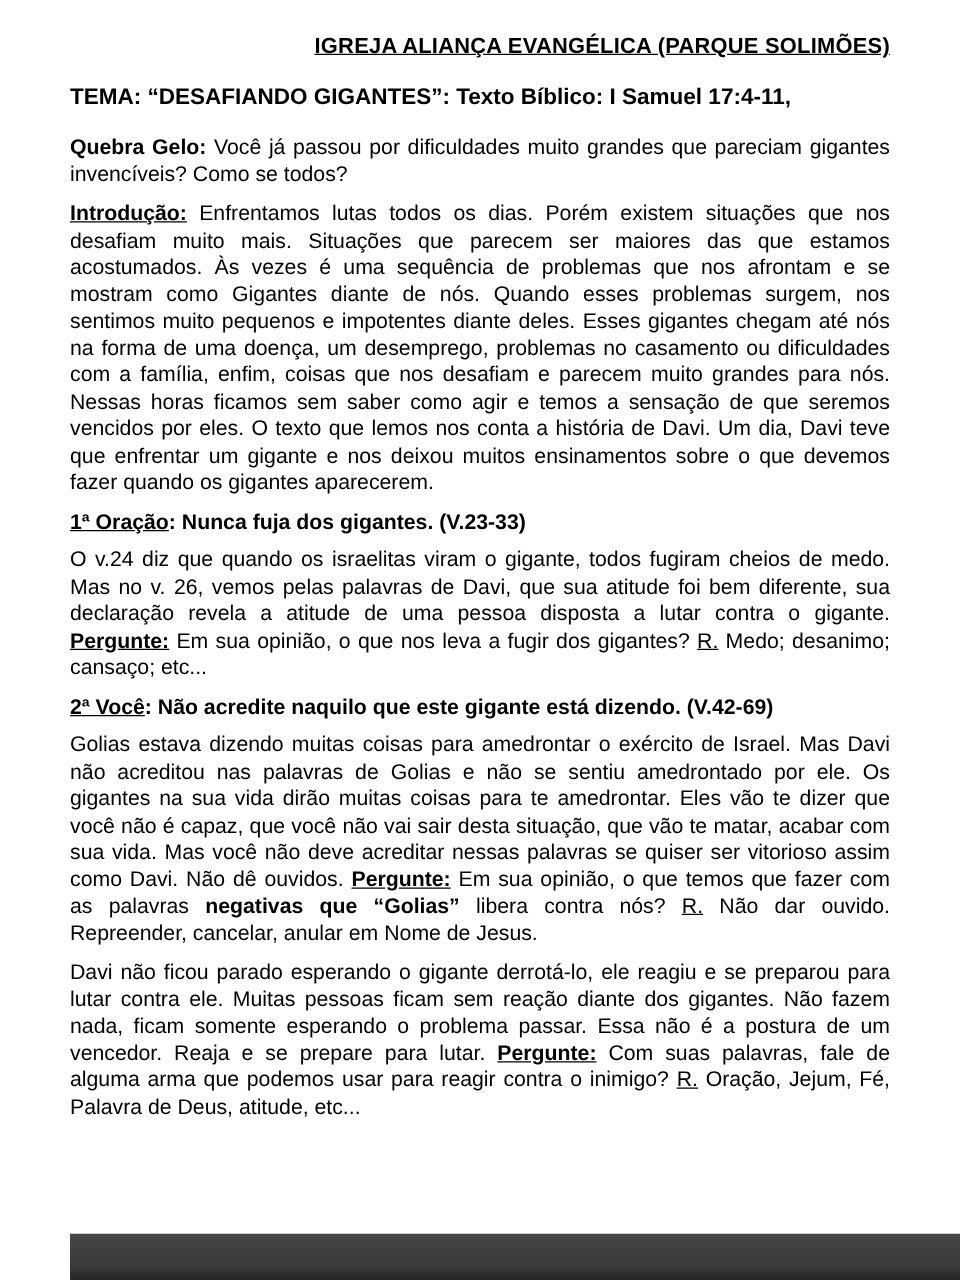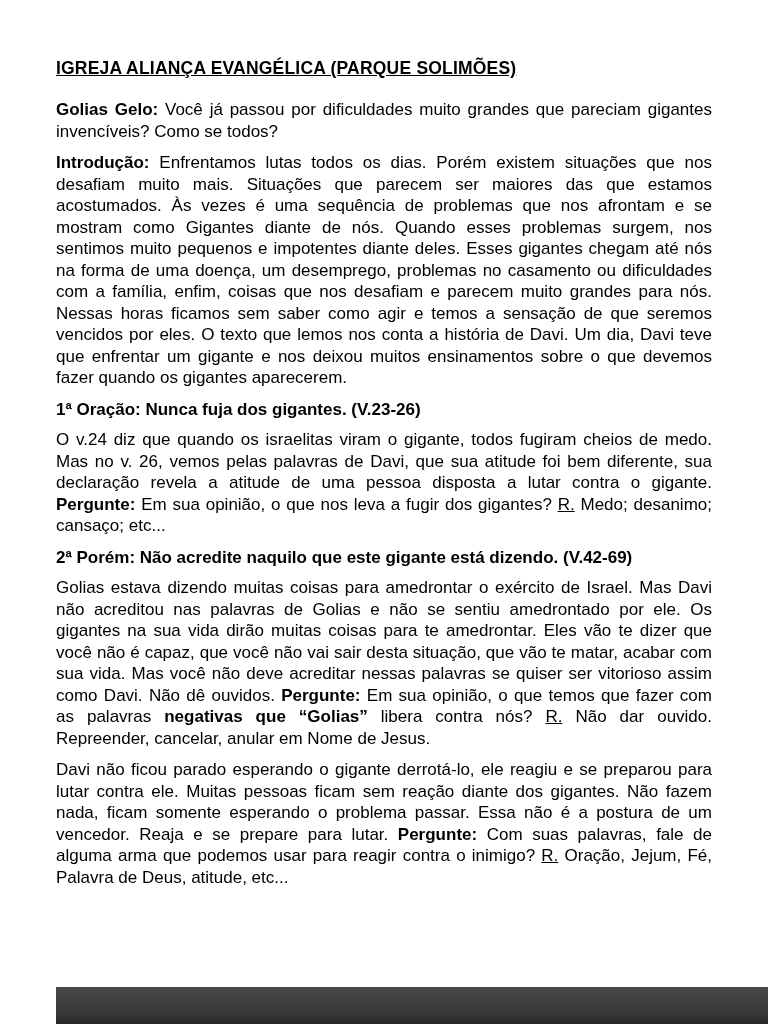--- a/index.html
+++ b/index.html
@@ -13,77 +13,77 @@
     position:relative;
     width:768px;
     height:1024px;
     background:#ffffff;
     padding:26px 56px 0 56px;
     overflow:hidden;
   }
   .doc-title {
     font-size:17.5px;
     font-weight:700;
-    text-align:left;
+    text-align:right;
     text-decoration:underline;
     margin-bottom:20px;
     letter-spacing:0.2px;
-    margin-top:32px;
   }
   .tema-line {
     font-size:18px;
     font-weight:700;
     margin-bottom:19px;
   }
   .para {
     font-size:17px;
     line-height:21.5px;
     text-align:justify;
     margin-bottom:10px;
   }
   .heading {
     font-size:17px;
     line-height:21.5px;
     margin-top:3px;
     margin-bottom:9px;
   }
   .b  { font-weight:700; }
   .u  { text-decoration:underline; }
-  .bu { font-weight:700; }
+  .bu { font-weight:700; text-decoration:underline; }
   .callout {
     font-weight:700;
     text-decoration:underline;
   }
   .scan-footer {
     position:absolute;
     left:56px;
     right:0;
     bottom:0;
     height:37px;
     background:linear-gradient(#474747 0%, #3a3a3a 70%, #242424 100%);
   }
 </style>
 </head>
 <body>
 
 <div class="page">
 
   <div class="doc-title">IGREJA ALIANÇA EVANGÉLICA (PARQUE SOLIMÕES)</div>
 
+  <div class="tema-line">TEMA: “DESAFIANDO GIGANTES”: Texto Bíblico: I Samuel 17:4-11,</div>
 
-  <p class="para"><span class="b">Golias Gelo:</span><span> Você já passou por dificuldades muito grandes que pareciam gigantes invencíveis? Como se todos?</span></p>
+  <p class="para"><span class="b">Quebra Gelo:</span><span> Você já passou por dificuldades muito grandes que pareciam gigantes invencíveis? Como se todos?</span></p>
 
   <p class="para"><span class="bu">Introdução:</span><span> Enfrentamos lutas todos os dias. Porém existem situações que nos desafiam muito mais. Situações que parecem ser maiores das que estamos acostumados. Às vezes é uma sequência de problemas que nos afrontam e se mostram como Gigantes diante de nós. Quando esses problemas surgem, nos sentimos muito pequenos e impotentes diante deles. Esses gigantes chegam até nós na forma de uma doença, um desemprego, problemas no casamento ou dificuldades com a família, enfim, coisas que nos desafiam e parecem muito grandes para nós. Nessas horas ficamos sem saber como agir e temos a sensação de que seremos vencidos por eles. O texto que lemos nos conta a história de Davi. Um dia, Davi teve que enfrentar um gigante e nos deixou muitos ensinamentos sobre o que devemos fazer quando os gigantes aparecerem.</span></p>
 
 
-  <p class="heading"><span class="bu">1ª Oração</span><span class="b">: Nunca fuja dos gigantes. (V.23-26)</span></p>
+  <p class="heading"><span class="bu">1ª Oração</span><span class="b">: Nunca fuja dos gigantes. (V.23-33)</span></p>
 
   <p class="para"><span>O v.24 diz que quando os israelitas viram o gigante, todos fugiram cheios de medo. Mas no v. 26, vemos pelas palavras de Davi, que sua atitude foi bem diferente, sua declaração revela a atitude de uma pessoa disposta a lutar contra o gigante. </span><span class="bu">Pergunte:</span><span> Em sua opinião, o que nos leva a fugir dos gigantes? </span><span class="u">R.</span><span> Medo; desanimo; cansaço; etc...</span></p>
 
-  <p class="heading"><span class="bu">2ª Porém</span><span class="b">: Não acredite naquilo que este gigante está dizendo. (V.42-69)</span></p>
+  <p class="heading"><span class="bu">2ª Você</span><span class="b">: Não acredite naquilo que este gigante está dizendo. (V.42-69)</span></p>
 
   <p class="para"><span>Golias estava dizendo muitas coisas para amedrontar o exército de Israel. Mas Davi não acreditou nas palavras de Golias e não se sentiu amedrontado por ele. Os gigantes na sua vida dirão muitas coisas para te amedrontar. Eles vão te dizer que você não é capaz, que você não vai sair desta situação, que vão te matar, acabar com sua vida. Mas você não deve acreditar nessas palavras se quiser ser vitorioso assim como Davi. Não dê ouvidos. </span><span class="bu">Pergunte:</span><span> Em sua opinião, o que temos que fazer com as palavras </span><span class="b">negativas que “Golias”</span><span> libera contra nós? </span><span class="u">R.</span><span> Não dar ouvido. Repreender, cancelar, anular em Nome de Jesus.</span></p>
 
 
   <p class="para"><span>Davi não ficou parado esperando o gigante derrotá-lo, ele reagiu e se preparou para lutar contra ele. Muitas pessoas ficam sem reação diante dos gigantes. Não fazem nada, ficam somente esperando o problema passar. Essa não é a postura de um vencedor. Reaja e se prepare para lutar. </span><span class="bu">Pergunte:</span><span> Com suas palavras, fale de alguma arma que podemos usar para reagir contra o inimigo? </span><span class="u">R.</span><span> Oração, Jejum, Fé, Palavra de Deus, atitude, etc...</span></p>
 
   <div class="scan-footer"></div>
 
 </div>
 

